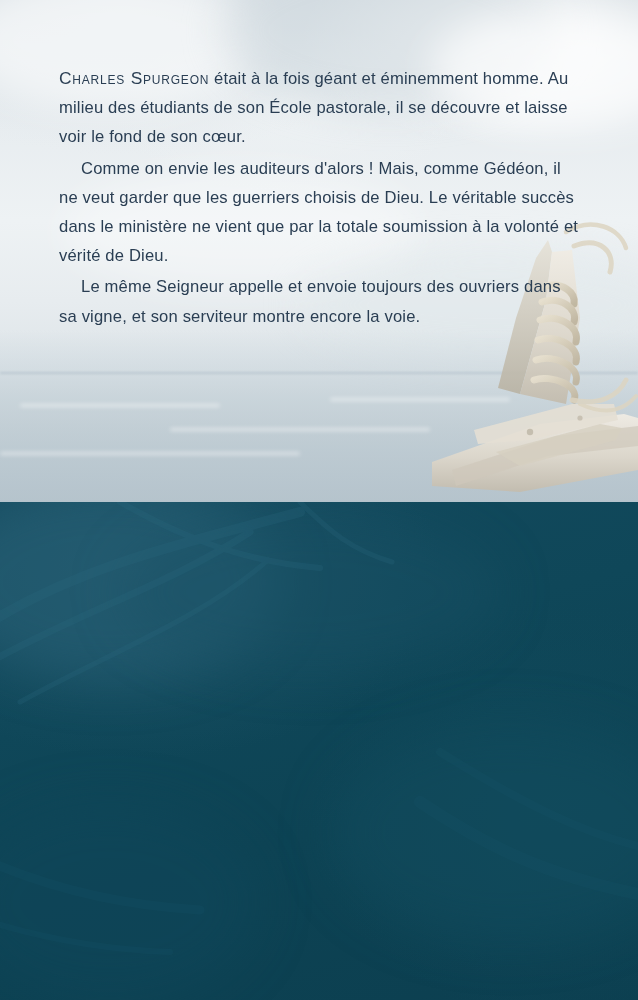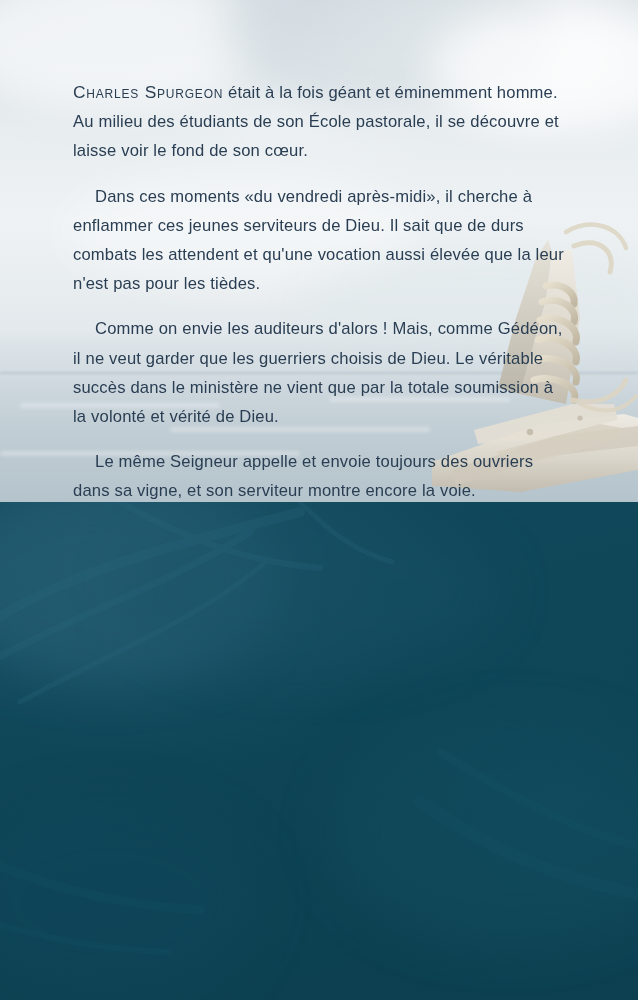--- a/index.html
+++ b/index.html
@@ -102,21 +102,21 @@
   
   .blurb {
     position: absolute;
     left: 57px; top: 62px;
     width: 524px;
     color: #2a3e53;
     font-size: 16.6px;
     line-height: 29.2px;
     letter-spacing: 0.01em;
   }
-  .blurb p { margin: 16px; }
+  .blurb p { margin: 2px; }
   .blurb p.indent { text-indent: 22px; }
   .smallcaps {
     font-variant: small-caps;
     letter-spacing: 0.045em;
     font-size: 17.4px;
   }
 </style>
 </head>
 <body>
 
@@ -177,21 +177,20 @@
         <path d="M580,404 C606,416 624,410 636,396" stroke-width="4"></path>
       </g>
 
       <circle cx="530" cy="432" r="3.2" fill="#bdb5a5" opacity="0.8"></circle>
       <circle cx="580" cy="418" r="2.6" fill="#bdb5a5" opacity="0.7"></circle>
     </svg>
   </div>
 
   <div class="blurb">
     <p><span class="smallcaps">Charles Spurgeon</span><span> était à la fois géant et éminemment homme. Au milieu des étudiants de son École pastorale, il se découvre et laisse voir le fond de son cœur.</span></p>
-    <p class="indent">Dans ces moments «du vendredi après-midi», il cherche à enflammer ces jeunes serviteurs de Dieu. Il sait que de durs combats les attendent et qu'une vocation aussi élevée que la leur n'est pas pour les tièdes.</p>
     <p class="indent">Comme on envie les auditeurs d'alors ! Mais, comme Gédéon, il ne veut garder que les guerriers choisis de Dieu. Le véritable succès dans le ministère ne vient que par la totale soumission à la volonté et vérité de Dieu.</p>
     <p class="indent">Le même Seigneur appelle et envoie toujours des ouvriers dans sa vigne, et son serviteur montre encore la voie.</p>
   </div>
 
   <div class="bottom-panel">
     <div class="panel-tex pt1"></div>
     <div class="panel-tex pt2"></div>
     <div class="panel-tex pt3"></div>
     <div class="panel-tex pt4"></div>
 

